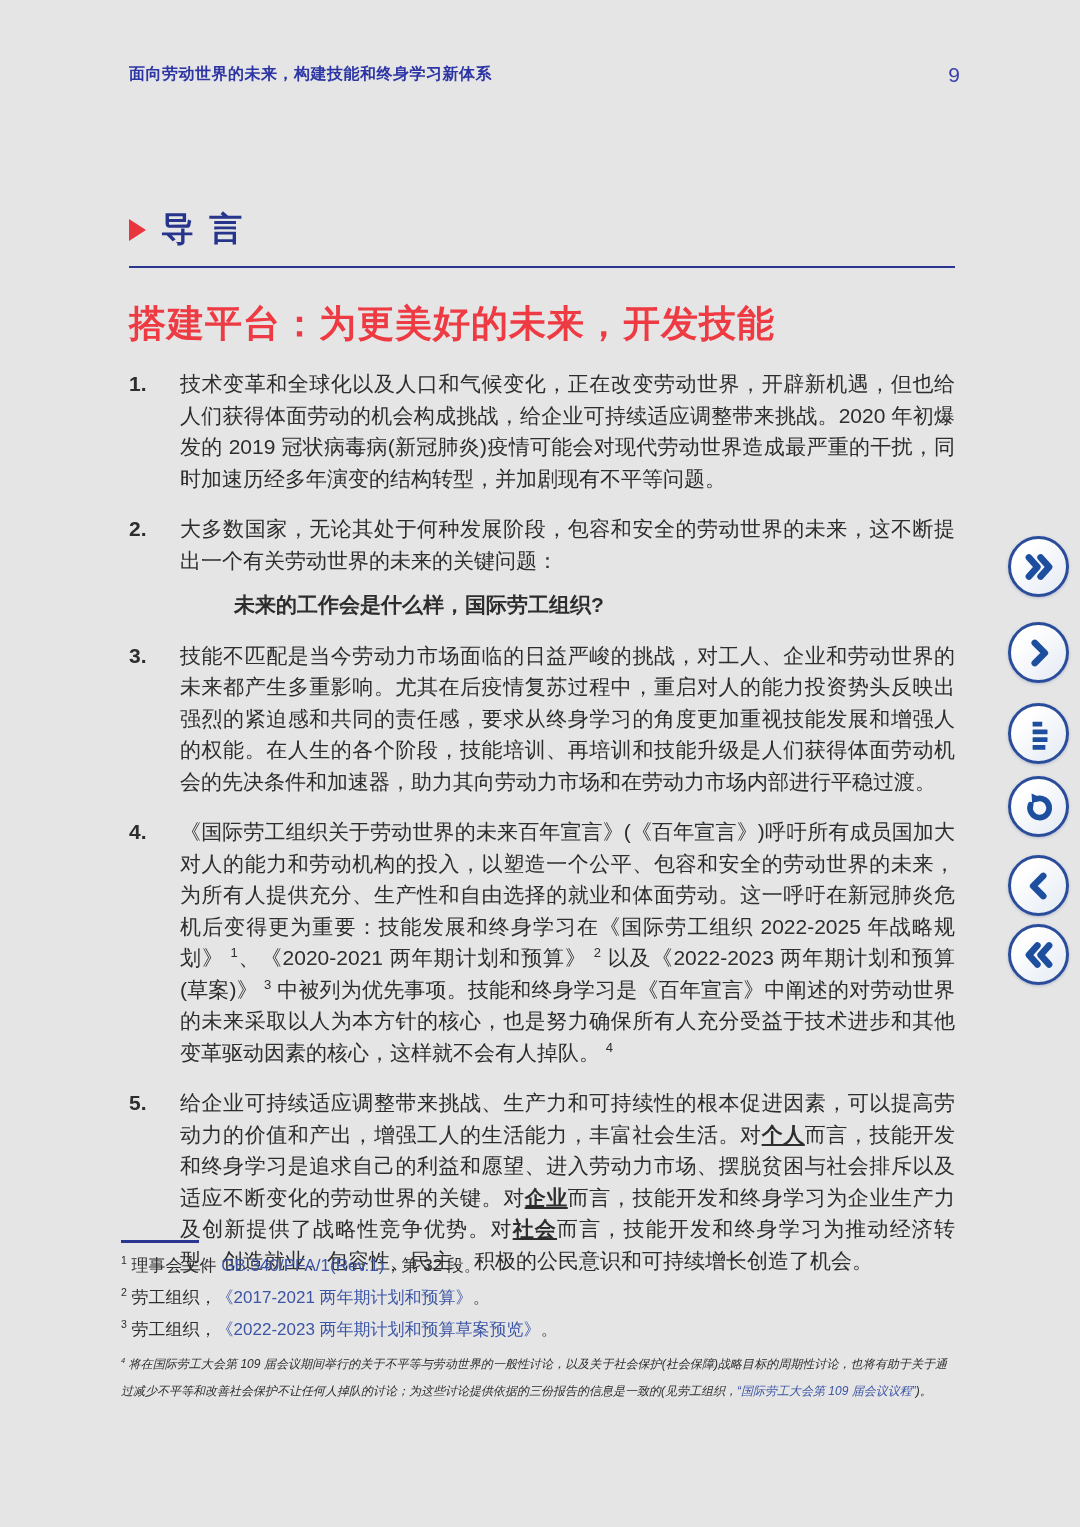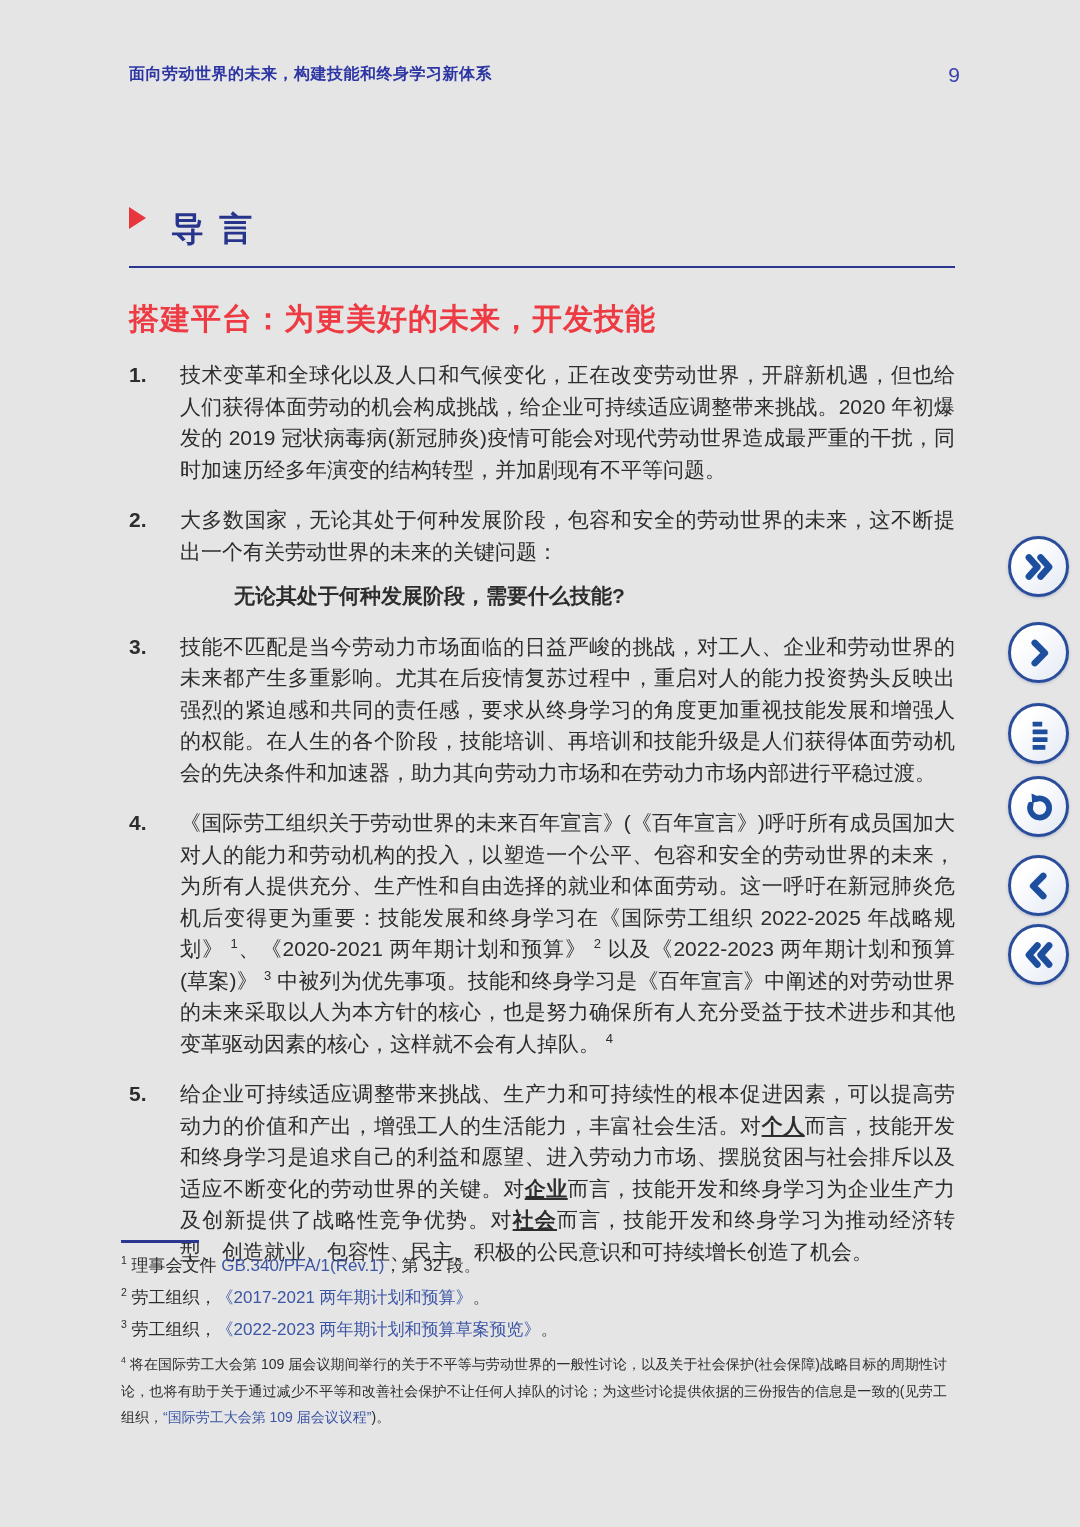--- a/index.html
+++ b/index.html
@@ -6,40 +6,40 @@
   body { width:1080px; height:1527px; position:relative; font-family:"Liberation Sans","DejaVu Sans",sans-serif; }
   .page { position:relative; width:1080px; height:1527px; background:#e5e5e5; overflow:hidden; }
 
   
   .header { position:absolute; left:129px; right:120px; top:64px; display:flex; justify-content:space-between; align-items:flex-start; }
   .header-title { font-size:16px; font-weight:bold; color:#2c35a3; letter-spacing:0.5px; }
   .page-num { font-size:21px; color:#3a41a8; line-height:1; }
 
   
   .content { position:absolute; left:129px; width:826px; top:207px; color:#2d2d2d; }
-  .section-row { display:flex; gap:25px; }
+  .section-row { display:flex; align-items:center; gap:15px; }
   .tri { width:0; height:0; border-left:17px solid #e8353e; border-top:11px solid transparent; border-bottom:11px solid transparent; }
   .section-title { font-size:33px; font-weight:bold; color:#27348b; margin:0; letter-spacing:3px; }
   .rule { border:none; border-top:2px solid #2a3690; margin:14px 0 0 0; }
-  .chapter-heading { font-size:30px; font-weight:bold; color:#ee3b43; margin:31px 0 0 0; letter-spacing:1px; }
+  .chapter-heading { font-size:37px; font-weight:bold; color:#ee3b43; margin:31px 0 0 0; letter-spacing:1px; }
 
   .para { display:flex; margin-top:19px; font-size:21px; line-height:31.5px; }
   .para .num { flex:none; width:51px; font-weight:bold; }
   .para .ptxt { flex:1; margin:0; text-align:justify; }
   .question { font-size:21px; font-weight:bold; margin:13px 0 2px 105px; line-height:31.5px; }
 
   sup { font-size:0.62em; vertical-align:super; line-height:0; }
   .b { font-weight:bold;text-decoration:underline; }
   .link { color:#3c55a5; }
 
   
   .footnotes { position:absolute; left:121px; width:826px; top:1240px; color:#2d2d2d; }
   .fn-rule { width:78px; border-top:3px solid #2a3690; margin:0 0 12px 0; }
   .fn { font-size:17px; line-height:22px; margin:0 0 10px 0; }
-  .fn4 { font-size:14px; line-height:26.5px; margin:2px 0 0 0; text-align:justify; }
+  .fn4 { font-size:12px; line-height:26.5px; margin:2px 0 0 0; text-align:justify;font-style:italic; }
 
   
   .nav-btn { position:absolute; left:1008px; width:61px; height:61px; border-radius:50%;
     border:3px solid #2a4d9b; box-sizing:border-box; padding:0; cursor:pointer;
     background:linear-gradient(135deg,#ffffff 25%,#e3e9f3 100%);
     display:flex; align-items:center; justify-content:center;
     box-shadow:0 1px 3px rgba(40,60,120,0.25); }
   .nav-btn svg { display:block; }
   .nav-btn:nth-of-type(1) { top:536px; }
   .nav-btn:nth-of-type(2) { top:622px; }
@@ -74,21 +74,21 @@
     <div class="para">
       <span class="num">1.</span>
       <p class="ptxt"><span>技术变革和全球化以及人口和气候变化，正在改变劳动世界，开辟新机遇，但也给人们获得体面劳动的机会构成挑战，给企业可持续适应调整带来挑战。2020 年初爆发的 2019 冠状病毒病(新冠肺炎)疫情可能会对现代劳动世界造成最严重的干扰，同时加速历经多年演变的结构转型，并加剧现有不平等问题。</span></p>
     </div>
 
     <div class="para">
       <span class="num">2.</span>
       <p class="ptxt"><span>大多数国家，无论其处于何种发展阶段，包容和安全的劳动世界的未来，这不断提出一个有关劳动世界的未来的关键问题：</span></p>
     </div>
 
-    <p class="question">无论其处于何种发展阶段，需要什么技能?</p>
+    <p class="question">未来的工作会是什么样，国际劳工组织?</p>
 
     <div class="para">
       <span class="num">3.</span>
       <p class="ptxt"><span>技能不匹配是当今劳动力市场面临的日益严峻的挑战，对工人、企业和劳动世界的未来都产生多重影响。尤其在后疫情复苏过程中，重启对人的能力投资势头反映出强烈的紧迫感和共同的责任感，要求从终身学习的角度更加重视技能发展和增强人的权能。在人生的各个阶段，技能培训、再培训和技能升级是人们获得体面劳动机会的先决条件和加速器，助力其向劳动力市场和在劳动力市场内部进行平稳过渡。</span></p>
     </div>
 
     <div class="para">
       <span class="num">4.</span>
       <p class="ptxt"><span>《国际劳工组织关于劳动世界的未来百年宣言》(《百年宣言》)呼吁所有成员国加大对人的能力和劳动机构的投入，以塑造一个公平、包容和安全的劳动世界的未来，为所有人提供充分、生产性和自由选择的就业和体面劳动。这一呼吁在新冠肺炎危机后变得更为重要：技能发展和终身学习在《国际劳工组织 2022-2025 年战略规划》 </span><sup>1</sup><span>、《2020-2021 两年期计划和预算》 </span><sup>2</sup><span> 以及《2022-2023 两年期计划和预算(草案)》 </span><sup>3</sup><span> 中被列为优先事项。技能和终身学习是《百年宣言》中阐述的对劳动世界的未来采取以人为本方针的核心，也是努力确保所有人充分受益于技术进步和其他变革驱动因素的核心，这样就不会有人掉队。 </span><sup>4</sup></p>
     </div>

